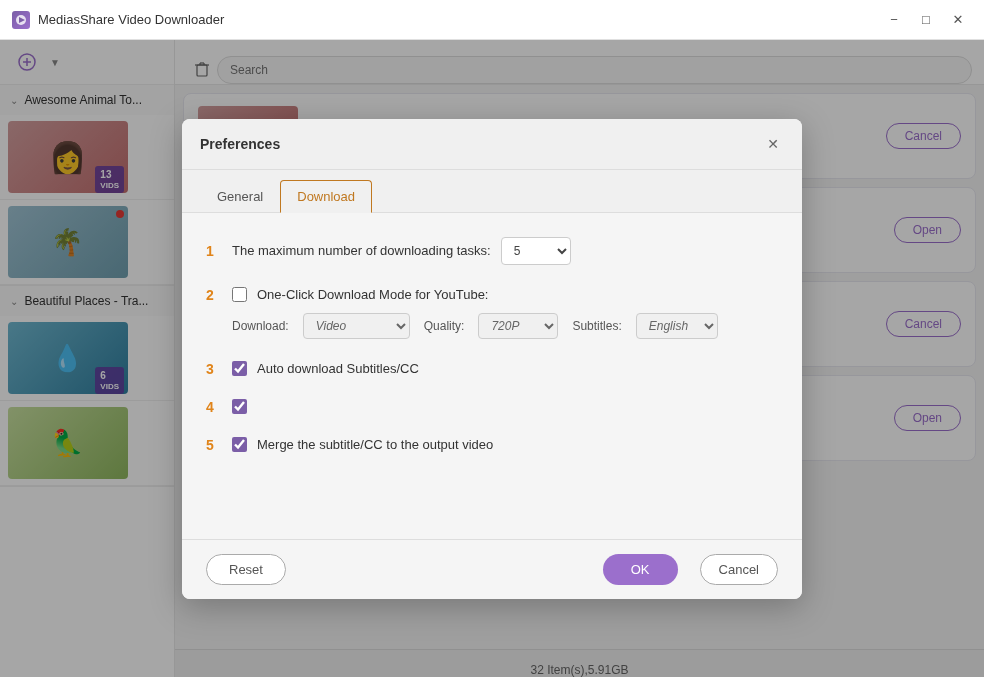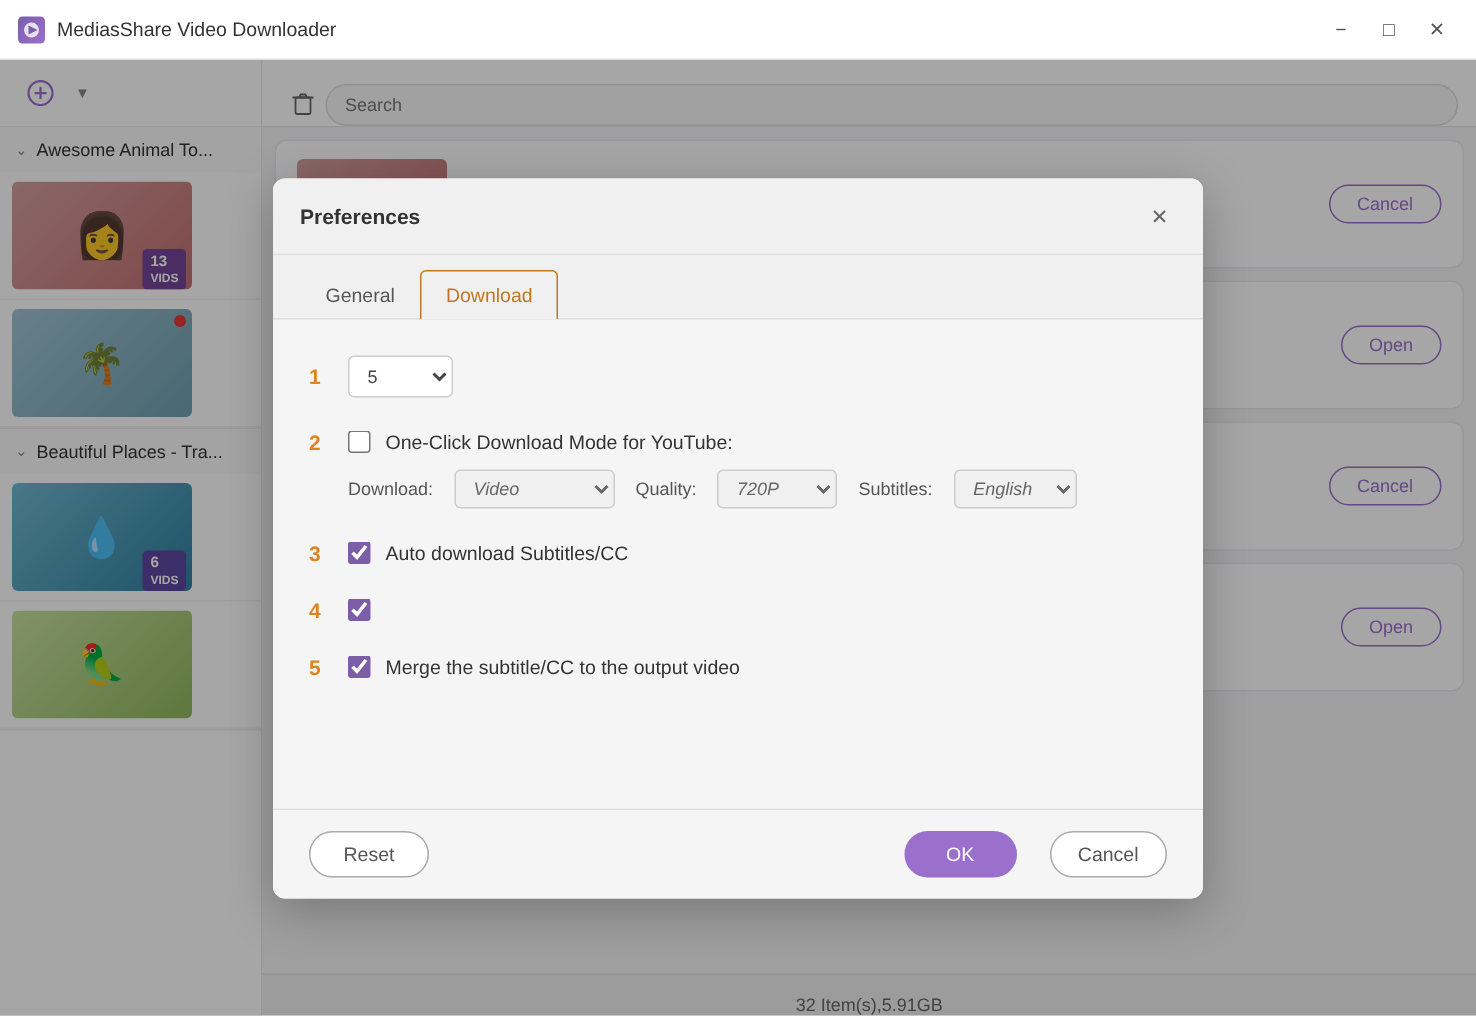--- a/index.html
+++ b/index.html
@@ -660,20 +660,21 @@
 
       <div class="modal-tabs">
         <div class="modal-tab">General</div>
         <div class="modal-tab active">Download</div>
       </div>
 
       <div class="modal-body">
 
         <div class="setting-row">
           <span class="setting-num">1</span>
+          <span class="setting-label">The maximum number of downloading tasks:</span>
           <select class="setting-select">
             <option>1</option><option>2</option><option>3</option><option>4</option><option selected="">5</option><option>6</option><option>7</option><option>8</option>
           </select>
         </div>
 
         <div class="one-click-row">
           <div class="setting-row">
             <span class="setting-num">2</span>
             <input type="checkbox" class="setting-checkbox" style="">
             <span class="setting-label">One-Click Download Mode for YouTube:</span>

